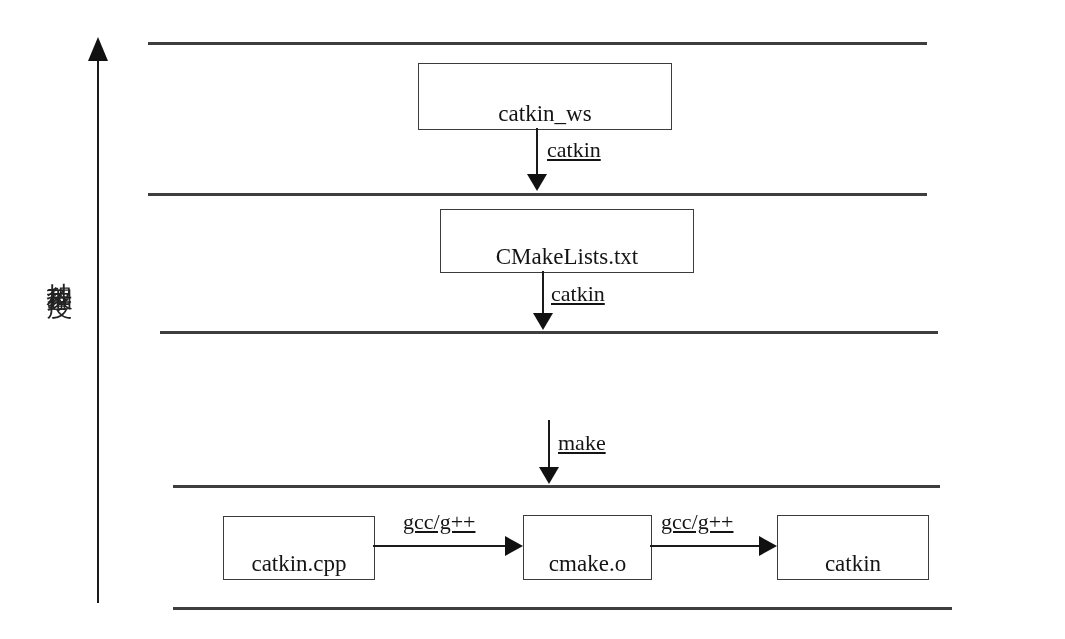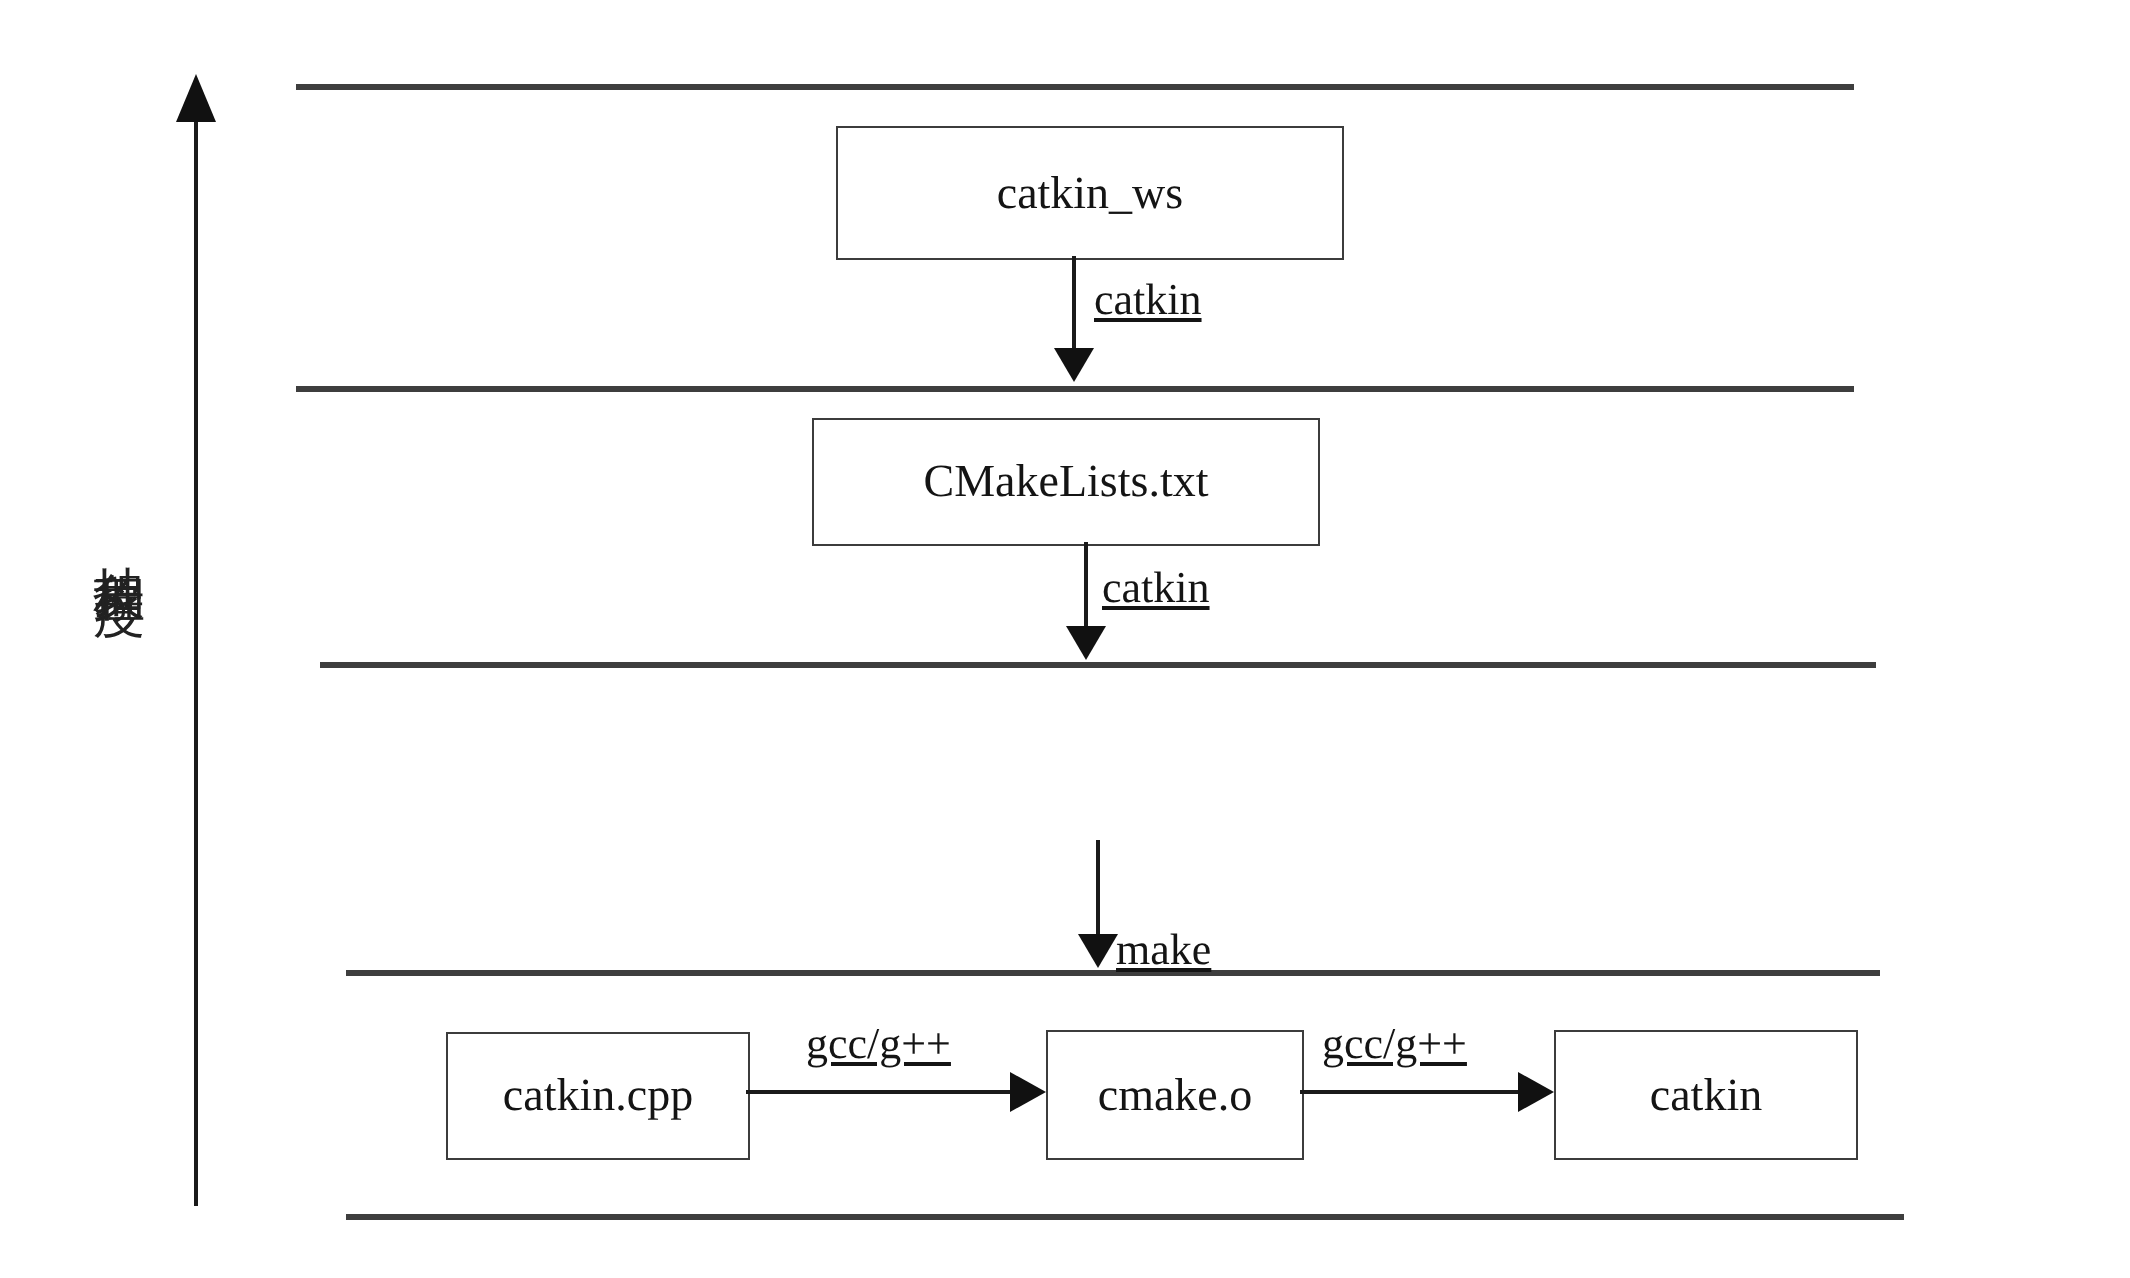--- a/index.html
+++ b/index.html
@@ -9,22 +9,22 @@
     background:#ffffff;
     font-family:"Liberation Serif","DejaVu Serif",serif;
     color:#141414;
     overflow:hidden;
   }
   .sep{position:absolute;height:3px;background:#3e3e3e;}
   .box{
     position:absolute;
     border:1px solid #3c3c3c;
     background:#ffffff;
-    display:flex;flex-direction:column;
-    align-items:center;justify-content:center;
+    display:flex;flex-direction:row;
+    align-items:flex-end;justify-content:center;
     font-size:23px;line-height:30px;
     text-align:center;
   }
   .vline{position:absolute;width:2px;background:#1a1a1a;}
   .hline{position:absolute;height:2px;background:#1a1a1a;}
   .tri-down{position:absolute;width:0;height:0;
     border-left:10px solid transparent;border-right:10px solid transparent;
     border-top:17px solid #111;}
   .tri-right{position:absolute;width:0;height:0;
     border-top:10px solid transparent;border-bottom:10px solid transparent;
@@ -54,30 +54,30 @@
   <div class="sep" style="left:173px;top:485px;width:767px;"></div>
   <div class="sep" style="left:173px;top:607px;width:779px;"></div>
 
   <div class="box" style="left:418px;top:63px;width:252px;height:65px;">
     <span>catkin_ws</span>
   </div>
   <div class="vline" style="left:536px;top:128px;height:48px;"></div>
   <div class="tri-down" style="left:527px;top:174px;"></div>
   <div class="edge-label" style="left:547px;top:137px;">catkin</div>
 
-  <div class="box" style="left:406px;top:209px;width:252px;height:62px;">
+  <div class="box" style="left:440px;top:209px;width:252px;height:62px;">
     <span>CMakeLists.txt</span>
   </div>
   <div class="vline" style="left:542px;top:271px;height:44px;"></div>
   <div class="tri-down" style="left:533px;top:313px;"></div>
   <div class="edge-label" style="left:551px;top:281px;">catkin</div>
 
   <div class="vline" style="left:548px;top:420px;height:49px;"></div>
   <div class="tri-down" style="left:539px;top:467px;"></div>
-  <div class="edge-label" style="left:558px;top:430px;margin-top:32px;">make</div>
+  <div class="edge-label" style="left:558px;top:430px;">make</div>
 
   <div class="box" style="left:223px;top:516px;width:150px;height:62px;">
     <span>catkin.cpp</span>
   </div>
   <div class="hline" style="left:373px;top:545px;width:134px;"></div>
   <div class="tri-right" style="left:505px;top:536px;"></div>
   <div class="edge-label" style="left:403px;top:509px;">gcc/g++</div>
 
   <div class="box" style="left:523px;top:515px;width:127px;height:63px;">
     <span>cmake.o</span>

